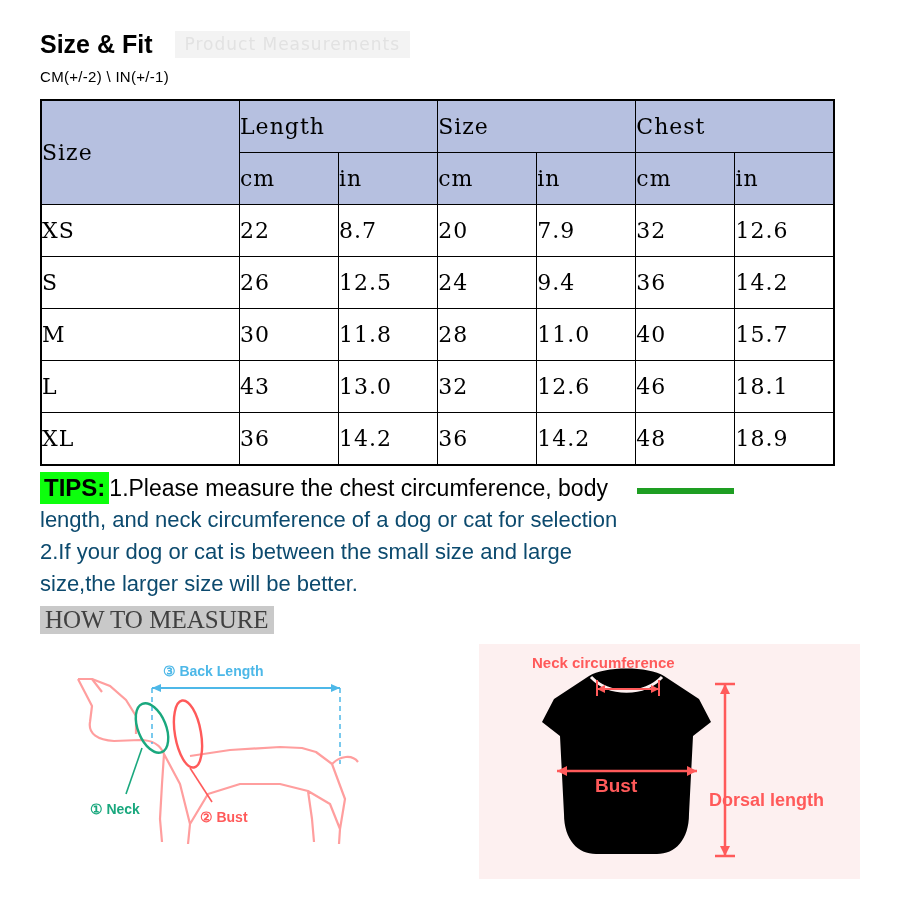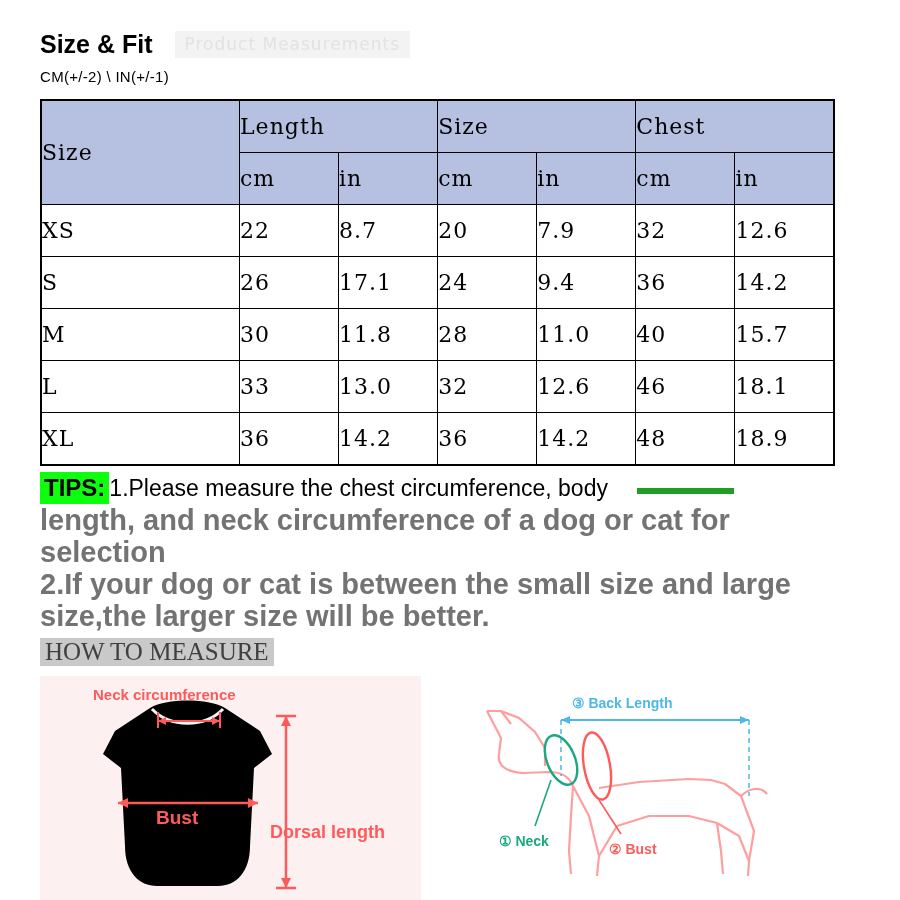--- a/index.html
+++ b/index.html
@@ -122,24 +122,23 @@
     white-space: nowrap;
   }
   .tips-text {
     font-family: "Liberation Sans", sans-serif;
     font-size: 23px;
     color: #000;
     line-height: 32px;
   }
   .tips-rest {
     font-family: "Liberation Sans", sans-serif;
-    font-size: 29px;
-    color: #737373;
+    font-size: 22px;
+    color: #0c4a6e;
     line-height: 32px;
-    font-weight: bold;
   }
   .how-to {
     display: inline-block;
     font-family: "Liberation Serif", serif;
     font-size: 25px;
     color: #404040;
     background: #c9c9c9;
     padding: 0 5px;
     margin-top: 6px;
   }
@@ -197,38 +196,38 @@
         <td>22</td>
         <td>8.7</td>
         <td>20</td>
         <td>7.9</td>
         <td>32</td>
         <td>12.6</td>
       </tr>
       <tr>
         <td class="size-cell">S</td>
         <td>26</td>
-        <td>17.1</td>
+        <td>12.5</td>
         <td>24</td>
         <td>9.4</td>
         <td>36</td>
         <td>14.2</td>
       </tr>
       <tr>
         <td class="size-cell">M</td>
         <td>30</td>
         <td>11.8</td>
         <td>28</td>
         <td>11.0</td>
         <td>40</td>
         <td>15.7</td>
       </tr>
       <tr>
         <td class="size-cell">L</td>
-        <td>33</td>
+        <td>43</td>
         <td>13.0</td>
         <td>32</td>
         <td>12.6</td>
         <td>46</td>
         <td>18.1</td>
       </tr>
       <tr>
         <td class="size-cell">XL</td>
         <td>36</td>
         <td>14.2</td>
@@ -247,49 +246,20 @@
       <span class="tips-label">TIPS:</span>
       <span class="tips-text">1.Please measure the chest circumference, body</span>
     </div>
     <div class="tips-rest">length, and neck circumference of a dog or cat for selection</div>
     <div class="tips-rest">2.If your dog or cat is between the small size and large</div>
     <div class="tips-rest">size,the larger size will be better.</div>
     <div class="how-to">HOW TO MEASURE</div>
   </div>
 
   <div class="figures">
-
-    <div class="fig">
-      <svg width="390" height="235" viewBox="0 0 390 235" xmlns="http://www.w3.org/2000/svg">
-
-        <path d="M75 55 L110 32 C125 22 170 22 185 32 L220 55 L232 78 L214 92 L210 170
-                 C210 196 196 210 178 210 L117 210 C99 210 85 196 85 170 L81 92 L63 78 Z" fill="#000000"></path>
-
-        <path d="M112 33 C130 52 165 52 183 33" fill="none" stroke="#fdf0f0" stroke-width="3"></path>
-
-        <line x1="118" y1="45" x2="180" y2="45" stroke="#ff5a5a" stroke-width="2"></line>
-        <polygon points="118,45 126,41 126,49" fill="#ff5a5a"></polygon>
-        <polygon points="180,45 172,41 172,49" fill="#ff5a5a"></polygon>
-        <line x1="118" y1="36" x2="118" y2="52" stroke="#ff5a5a" stroke-width="2"></line>
-        <line x1="180" y1="36" x2="180" y2="52" stroke="#ff5a5a" stroke-width="2"></line>
-        <text x="53" y="24" fill="#ff5a5a" font-family="Liberation Sans, sans-serif" font-size="15" font-weight="bold">Neck circumference</text>
-
-        <line x1="78" y1="127" x2="218" y2="127" stroke="#ff5a5a" stroke-width="2.5"></line>
-        <polygon points="78,127 88,122 88,132" fill="#ff5a5a"></polygon>
-        <polygon points="218,127 208,122 208,132" fill="#ff5a5a"></polygon>
-        <text x="116" y="148" fill="#ff5a5a" font-family="Liberation Sans, sans-serif" font-size="19" font-weight="bold">Bust</text>
-
-        <line x1="246" y1="40" x2="246" y2="212" stroke="#ff5a5a" stroke-width="2.5"></line>
-        <polygon points="246,40 241,50 251,50" fill="#ff5a5a"></polygon>
-        <polygon points="246,212 241,202 251,202" fill="#ff5a5a"></polygon>
-        <line x1="236" y1="40" x2="256" y2="40" stroke="#ff5a5a" stroke-width="2.5"></line>
-        <line x1="236" y1="212" x2="256" y2="212" stroke="#ff5a5a" stroke-width="2.5"></line>
-        <text x="230" y="162" fill="#ff5a5a" font-family="Liberation Sans, sans-serif" font-size="18" font-weight="bold">Dorsal length</text>
-      </svg>
-    </div>
 
     <div class="fig fig-right">
       <svg width="420" height="235" viewBox="0 0 420 235" xmlns="http://www.w3.org/2000/svg">
 
         <path d="M38 35 L52 62 L50 78 C48 90 58 96 74 97
                  L100 96 C112 96 120 100 124 110
                  L140 140 L150 180 L148 200
                  M150 180 L168 150 L200 140 L240 140 L268 147
                  L290 160 L300 185 L299 200
                  M300 185 L305 155 L292 120 L276 108 L262 104 L240 103
@@ -310,14 +280,43 @@
         <ellipse cx="112" cy="84" rx="14" ry="26" transform="rotate(-22 112 84)" fill="none" stroke="#1aa87e" stroke-width="2.4"></ellipse>
         <line x1="102" y1="104" x2="86" y2="150" stroke="#1aa87e" stroke-width="1.6"></line>
         <text x="50" y="170" fill="#1aa87e" font-family="Liberation Sans, sans-serif" font-size="14" font-weight="bold">① Neck</text>
 
         <ellipse cx="148" cy="90" rx="13" ry="34" transform="rotate(-10 148 90)" fill="none" stroke="#ff5a5a" stroke-width="2.4"></ellipse>
         <line x1="150" y1="124" x2="172" y2="158" stroke="#ff5a5a" stroke-width="1.6"></line>
         <text x="160" y="178" fill="#ff5a5a" font-family="Liberation Sans, sans-serif" font-size="14" font-weight="bold">② Bust</text>
       </svg>
     </div>
 
+    <div class="fig">
+      <svg width="390" height="235" viewBox="0 0 390 235" xmlns="http://www.w3.org/2000/svg">
+
+        <path d="M75 55 L110 32 C125 22 170 22 185 32 L220 55 L232 78 L214 92 L210 170
+                 C210 196 196 210 178 210 L117 210 C99 210 85 196 85 170 L81 92 L63 78 Z" fill="#000000"></path>
+
+        <path d="M112 33 C130 52 165 52 183 33" fill="none" stroke="#fdf0f0" stroke-width="3"></path>
+
+        <line x1="118" y1="45" x2="180" y2="45" stroke="#ff5a5a" stroke-width="2"></line>
+        <polygon points="118,45 126,41 126,49" fill="#ff5a5a"></polygon>
+        <polygon points="180,45 172,41 172,49" fill="#ff5a5a"></polygon>
+        <line x1="118" y1="36" x2="118" y2="52" stroke="#ff5a5a" stroke-width="2"></line>
+        <line x1="180" y1="36" x2="180" y2="52" stroke="#ff5a5a" stroke-width="2"></line>
+        <text x="53" y="24" fill="#ff5a5a" font-family="Liberation Sans, sans-serif" font-size="15" font-weight="bold">Neck circumference</text>
+
+        <line x1="78" y1="127" x2="218" y2="127" stroke="#ff5a5a" stroke-width="2.5"></line>
+        <polygon points="78,127 88,122 88,132" fill="#ff5a5a"></polygon>
+        <polygon points="218,127 208,122 208,132" fill="#ff5a5a"></polygon>
+        <text x="116" y="148" fill="#ff5a5a" font-family="Liberation Sans, sans-serif" font-size="19" font-weight="bold">Bust</text>
+
+        <line x1="246" y1="40" x2="246" y2="212" stroke="#ff5a5a" stroke-width="2.5"></line>
+        <polygon points="246,40 241,50 251,50" fill="#ff5a5a"></polygon>
+        <polygon points="246,212 241,202 251,202" fill="#ff5a5a"></polygon>
+        <line x1="236" y1="40" x2="256" y2="40" stroke="#ff5a5a" stroke-width="2.5"></line>
+        <line x1="236" y1="212" x2="256" y2="212" stroke="#ff5a5a" stroke-width="2.5"></line>
+        <text x="230" y="162" fill="#ff5a5a" font-family="Liberation Sans, sans-serif" font-size="18" font-weight="bold">Dorsal length</text>
+      </svg>
+    </div>
+
   </div>
 </div>
 
 </body></html>

